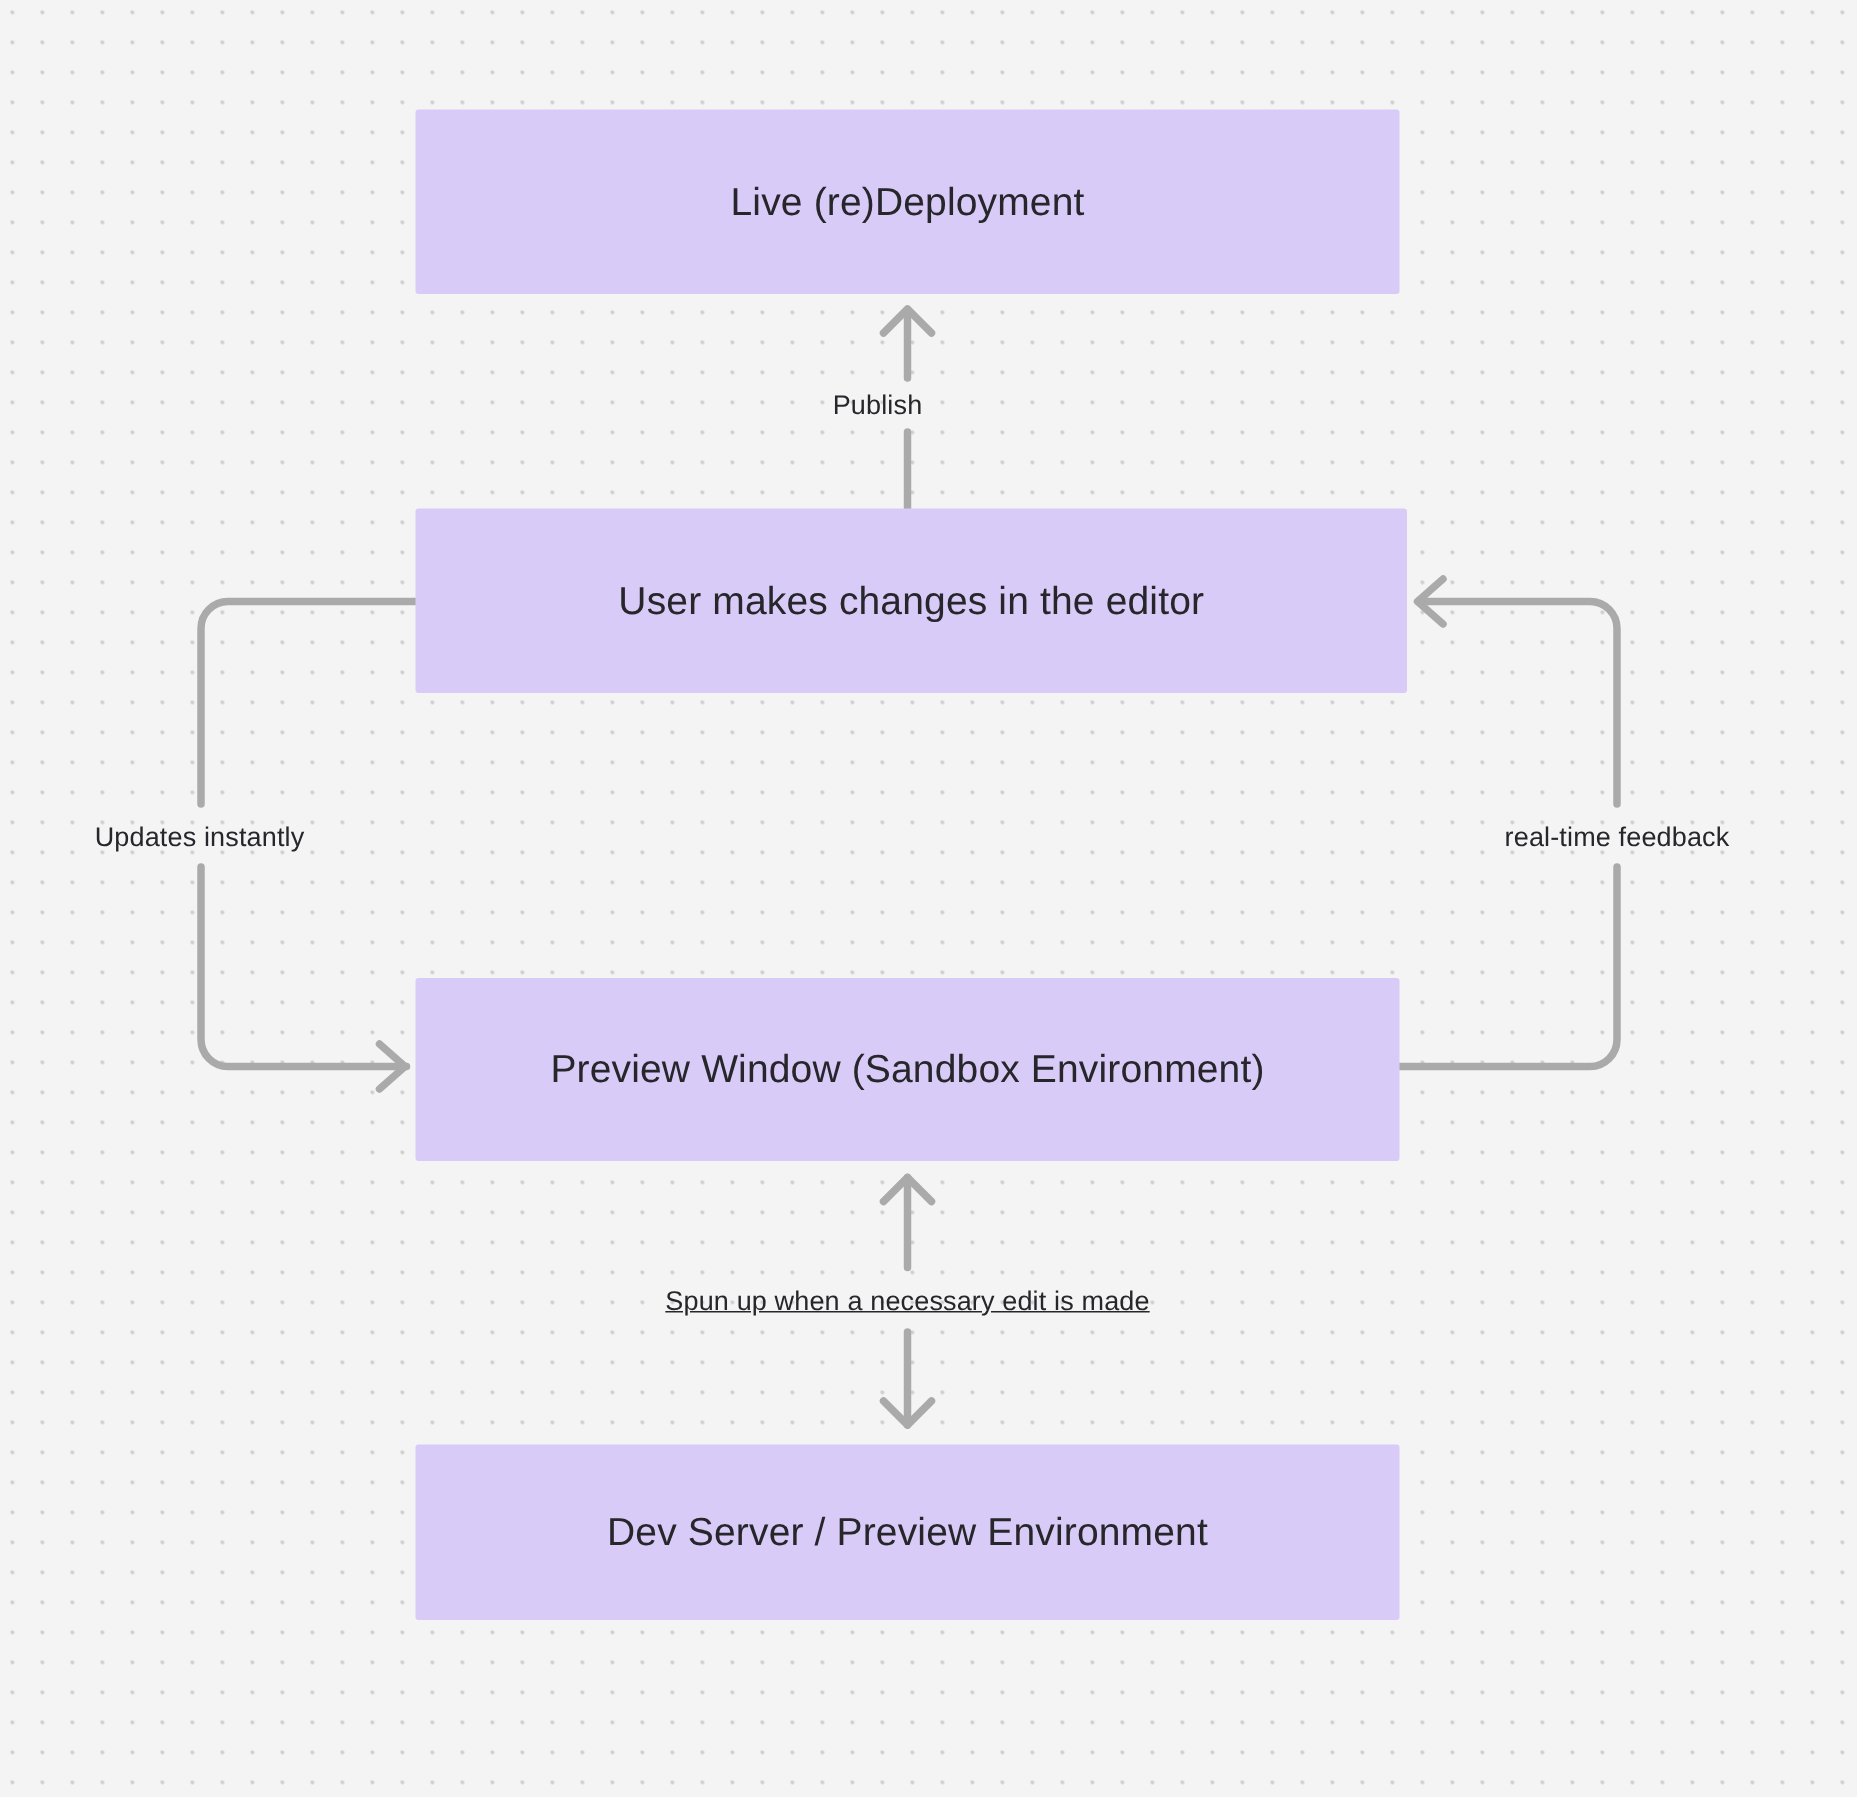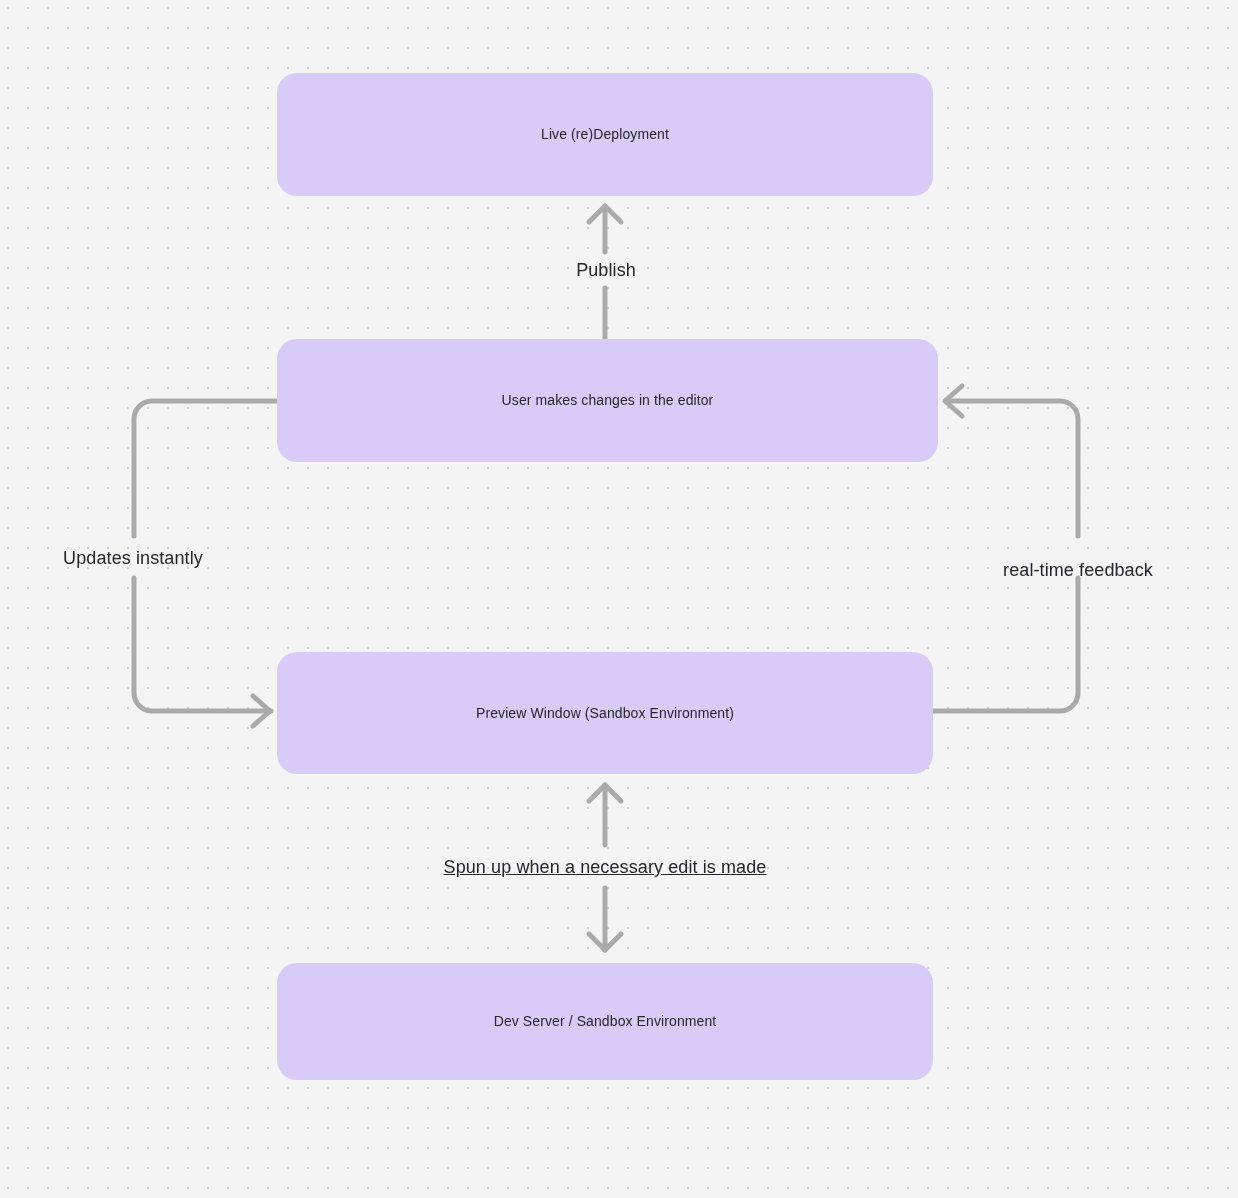--- a/index.html
+++ b/index.html
@@ -30,26 +30,26 @@
     top: 0;
     width: 1238px;
     height: 1198px;
     pointer-events: none;
   }
 
   .node {
     position: absolute;
     box-sizing: border-box;
     background: #d8cbf7;
-    border-radius: 20px;
+    border-radius: 2px;
     display: flex;
     align-items: center;
     justify-content: center;
     color: #26262b;
-    font-size: 14px;
+    font-size: 26px;
     font-weight: 400;
     letter-spacing: 0.1px;
     text-align: center;
   }
 
   .node-label {
     display: block;
     padding: 0 16px;
     line-height: 1.3;
   }
@@ -115,24 +115,24 @@
 
   <div class="node" style="left:277px; top:339px; width:661px; height:123px;">
     <span class="node-label">User makes changes in the editor</span>
   </div>
 
   <div class="node" style="left:277px; top:652px; width:656px; height:122px;">
     <span class="node-label">Preview Window (Sandbox Environment)</span>
   </div>
 
   <div class="node" style="left:277px; top:963px; width:656px; height:117px;">
-    <span class="node-label">Dev Server / Sandbox Environment</span>
+    <span class="node-label">Dev Server / Preview Environment</span>
   </div>
 
-  <div class="edge-label center" style="left:606px; top:270px;">Publish</div>
+  <div class="edge-label center" style="left:585px; top:270px;">Publish</div>
 
   <div class="edge-label center" style="left:133px; top:558px;">Updates instantly</div>
 
-  <div class="edge-label center" style="left:1078px; top:570px;">real-time feedback</div>
+  <div class="edge-label center" style="left:1078px; top:558px;">real-time feedback</div>
 
   <div class="edge-label center" style="left:605px; top:867px;text-decoration:underline;">Spun up when a necessary edit is made</div>
 
 </div>
 
 </body></html>

